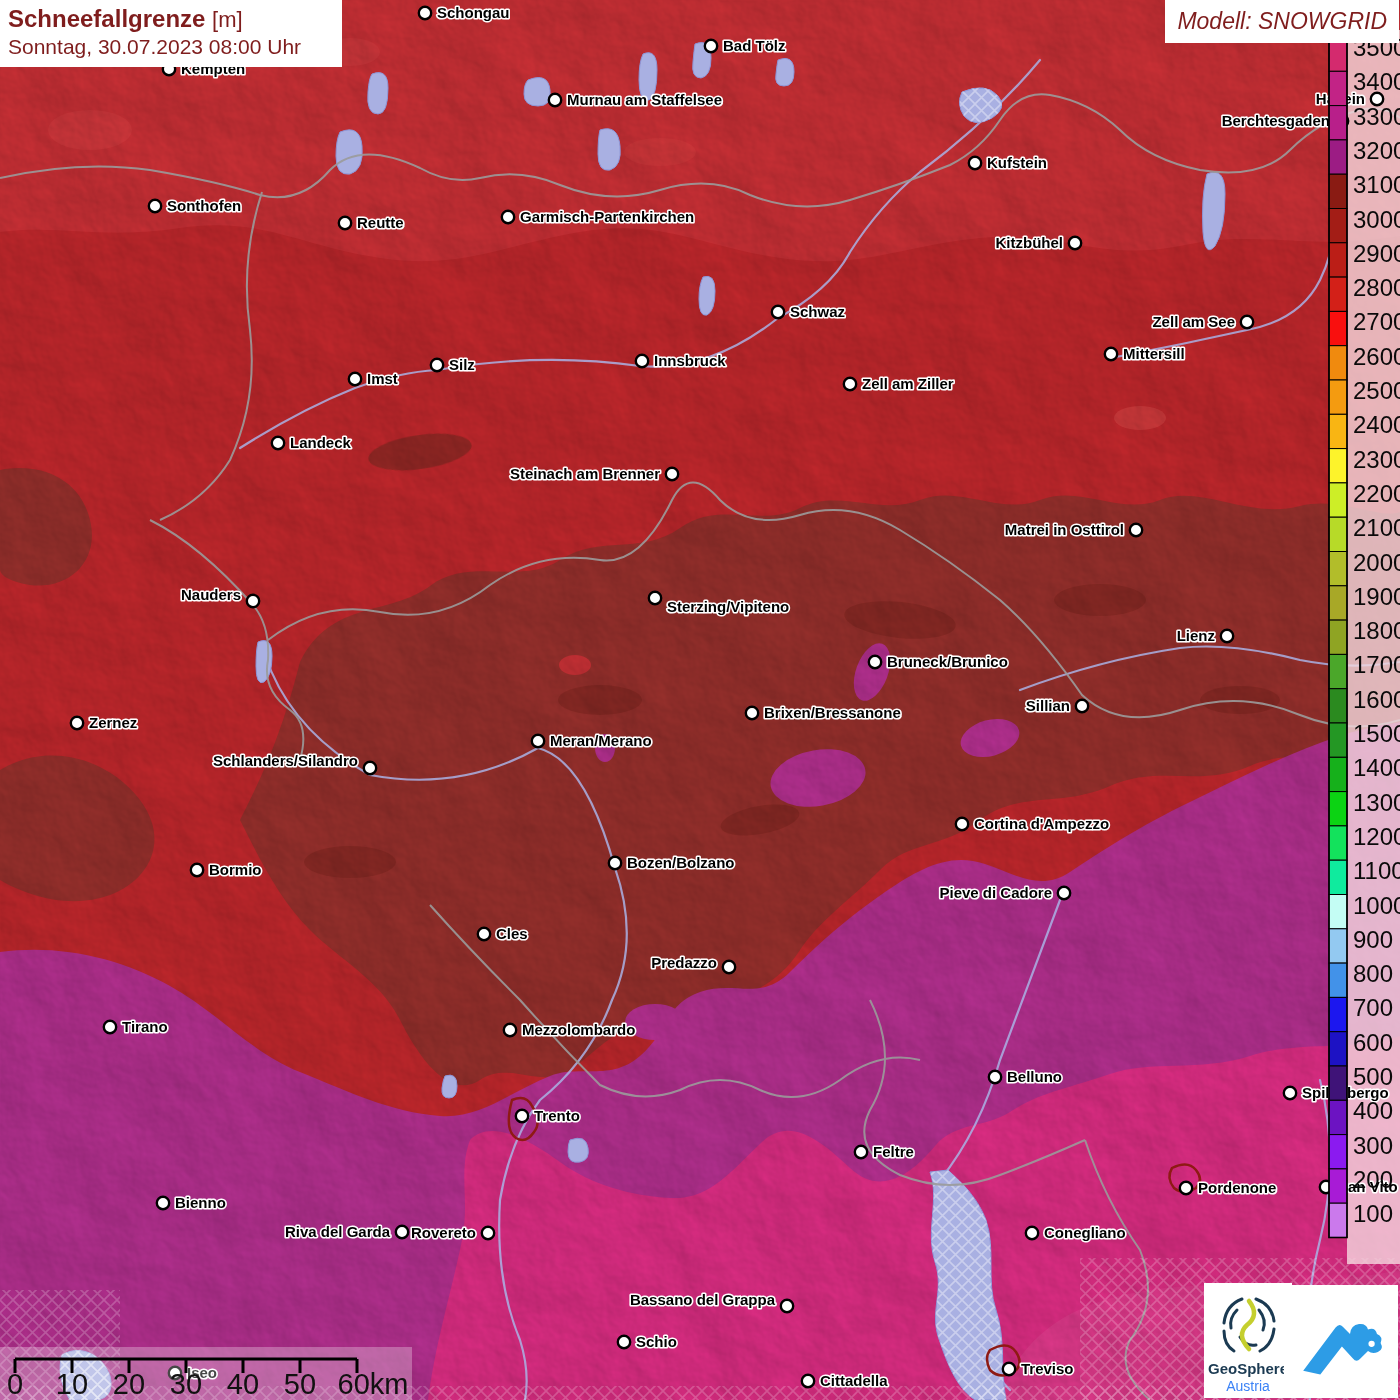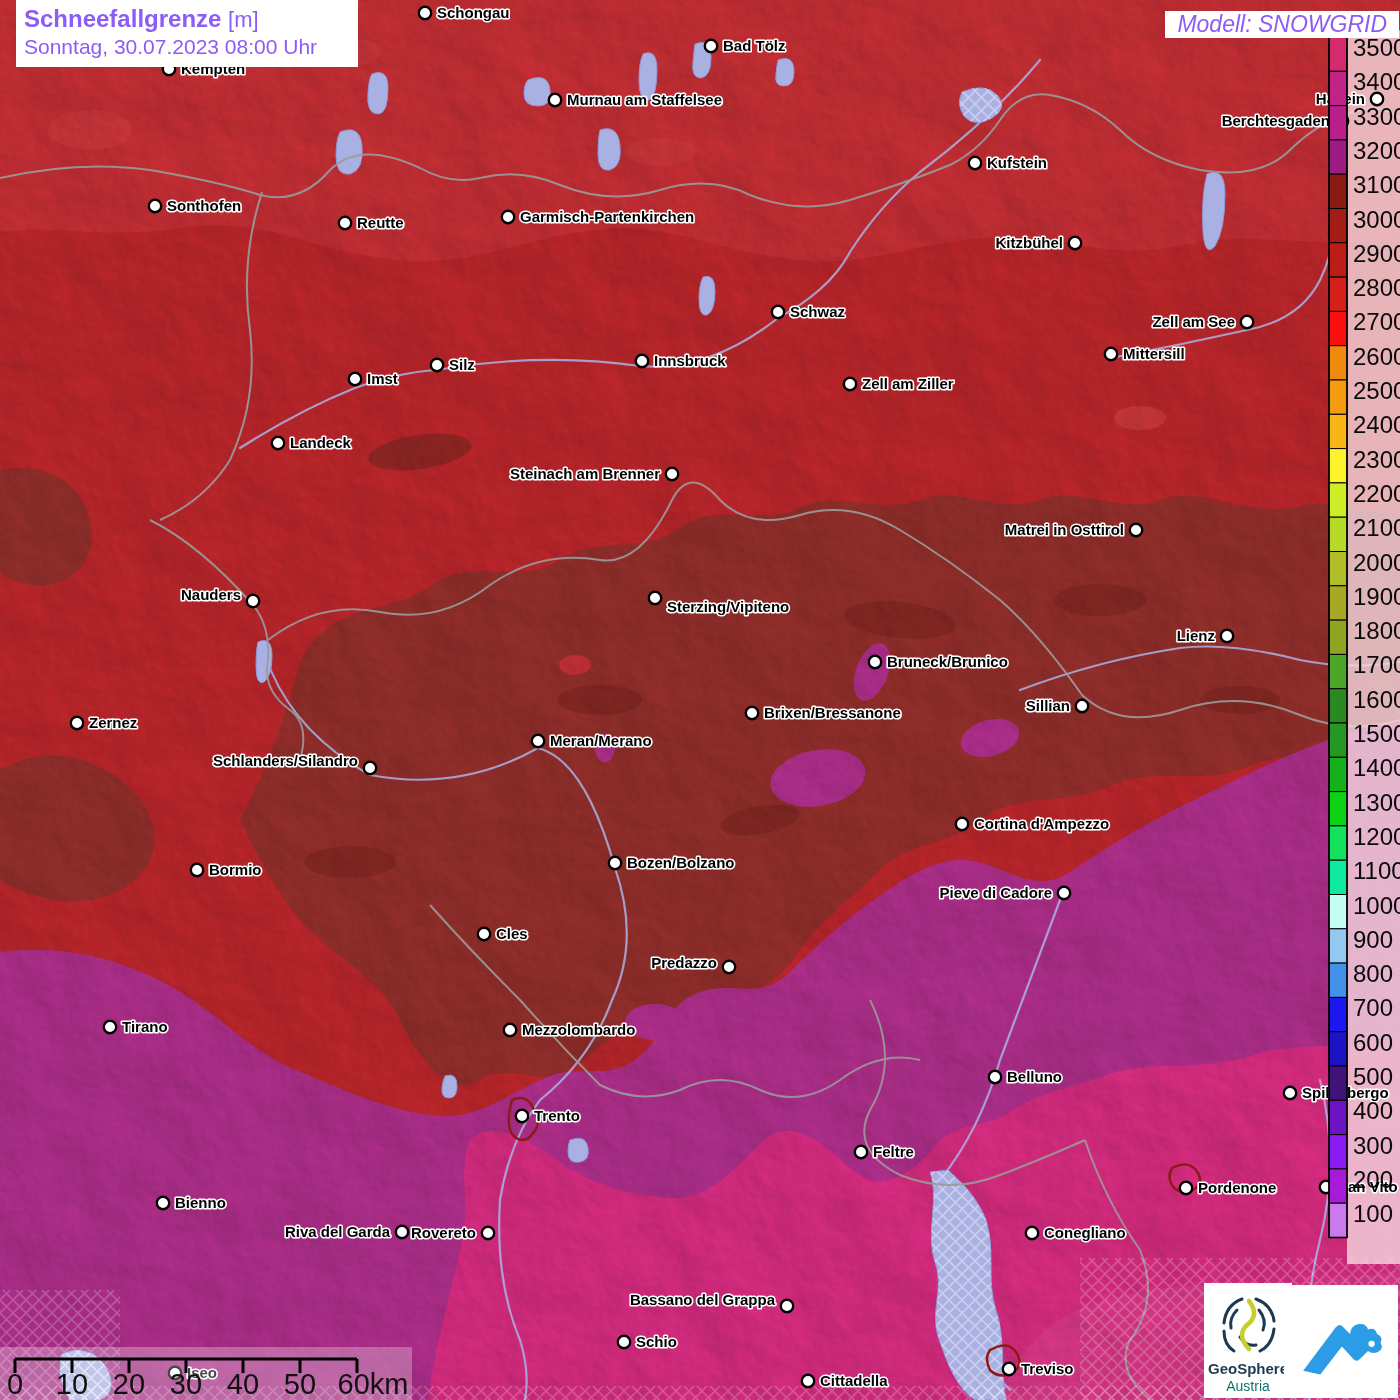--- a/index.html
+++ b/index.html
@@ -1,28 +1,28 @@
 <!DOCTYPE html>
 <html><head>
 <meta charset="utf-8">
 <style>
   html,body{margin:0;padding:0;background:#222;}
   .stage{position:relative;width:1400px;height:1400px;overflow:hidden;
          font-family:"Liberation Sans",sans-serif;background:#c8292e;}
   .stage svg{position:absolute;left:0;top:0;}
-  .panel{position:absolute;background:#ffffff;color:#8b5cf6;margin-left:16px;}
+  .panel{position:absolute;background:#ffffff;color:#7f1d1d;}
   .title-box{left:0;top:0;width:326px;padding:5px 8px 8px 8px;}
   .title-line{font-size:24px;font-weight:bold;line-height:1.15;}
   .title-unit{font-weight:normal;font-size:22px;}
   .subtitle-line{font-size:21px;margin-top:2px;}
-  .model-box{top:11px;right:1px;padding:0 12px;font-size:23px;font-style:italic;}
+  .model-box{top:0;right:1px;padding:8px 12px;font-size:23px;font-style:italic;}
   .logo-box{position:absolute;background:#fff;}
   .geosphere-box{right:108px;bottom:2px;width:88px;height:115px;text-align:center;}
   .geosphere-name{font-size:15px;font-weight:bold;color:#1b3a52;line-height:1.1;}
-  .geosphere-country{font-size:14px;color:#0f766e;}
+  .geosphere-country{font-size:14px;color:#3b82f6;}
   .blue-box{right:2px;bottom:2px;width:114px;height:113px;display:flex;
             align-items:center;justify-content:center;}
   text{font-family:"Liberation Sans",sans-serif;}
   .city-label{font-size:15px;font-weight:bold;fill:#000;stroke:#fff;stroke-width:3.2px;
               paint-order:stroke;stroke-linejoin:round;}
   .legend-label{font-size:24px;fill:#0a0a0a;}
   .scale-label{font-size:29px;fill:#111;}
 </style>
 </head>
 <body>

